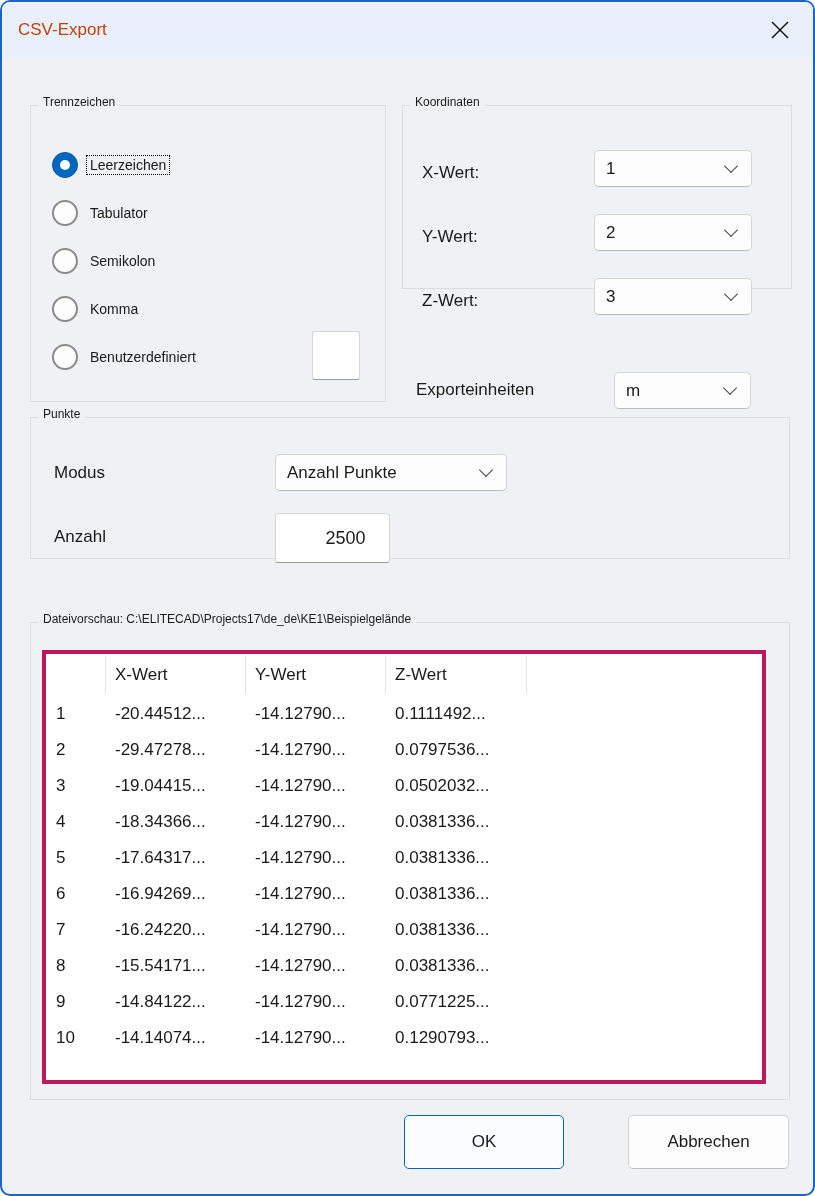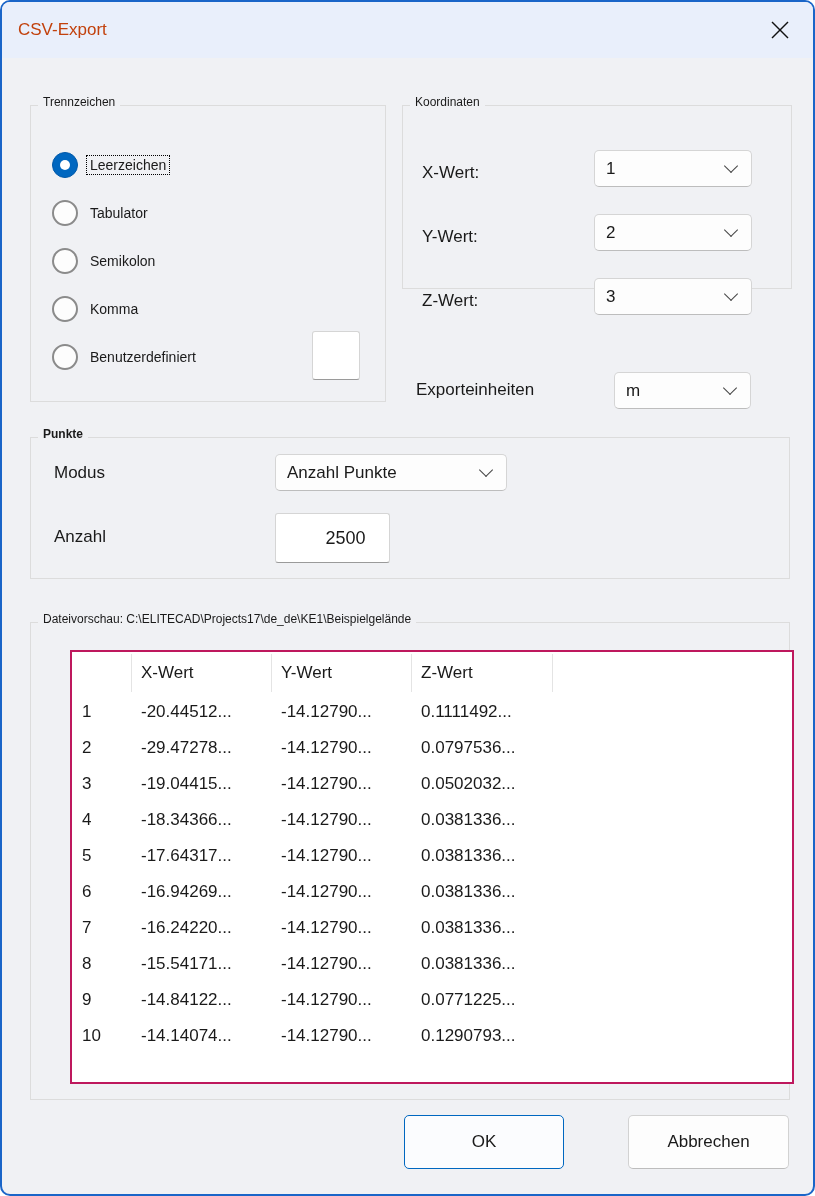--- a/index.html
+++ b/index.html
@@ -72,21 +72,21 @@
   
   .textbox{
     position:absolute;background:#fff;
     border:1px solid var(--ctl-border);border-bottom-color:#9a9a9a;
     border-radius:3px;font-size:18px;text-align:center;
     font-family:"Liberation Sans","DejaVu Sans",sans-serif;color:var(--text);padding-left:26px;
   }
   
   .table{
     position:absolute;left:40px;top:648px;width:724px;height:434px;
-    background:#fff;border:2px solid #be185d;overflow:hidden;margin-left:28px;
+    background:#fff;border:4px solid #be185d;overflow:hidden;
   }
   .thead{display:grid;grid-template-columns:60px 140px 140px 141px 1fr;height:42px;align-items:center;}
   .thcell{font-size:17px;height:38px;line-height:38px;padding-left:9px;border-right:1px solid #e4e4e4;}
   .thcell:last-child{border-right:none;}
   .trows{position:absolute;left:0;top:42px;right:0;bottom:0;}
   .trow{display:grid;grid-template-columns:60px 140px 140px 141px 1fr;height:36px;align-items:center;}
   .tcell{font-size:17px;padding-left:9px;white-space:nowrap;overflow:hidden;}
   .tcell.c0{padding-left:10px;}
   
   .btn{
@@ -167,21 +167,21 @@
     <span class="combo-value">3</span>
     <span class="chev"></span>
   </div>
 
   <span class="lbl" style="left:414px;top:378px;">Exporteinheiten</span>
   <div class="combo" style="left:612px;top:370px;width:137px;">
     <span class="combo-value">m</span>
     <span class="chev"></span>
   </div>
 
-  <div class="group" style="left:28px;top:435px;width:760px;height:142px;font-weight:bold;">
+  <div class="group" style="left:28px;top:415px;width:760px;height:142px;">
     <span class="legend">Punkte</span>
   </div>
 
   <span class="lbl" style="left:52px;top:461px;">Modus</span>
   <div class="combo" style="left:273px;top:452px;width:232px;">
     <span class="combo-value">Anzahl Punkte</span>
     <span class="chev"></span>
   </div>
 
   <span class="lbl" style="left:52px;top:525px;">Anzahl</span>

